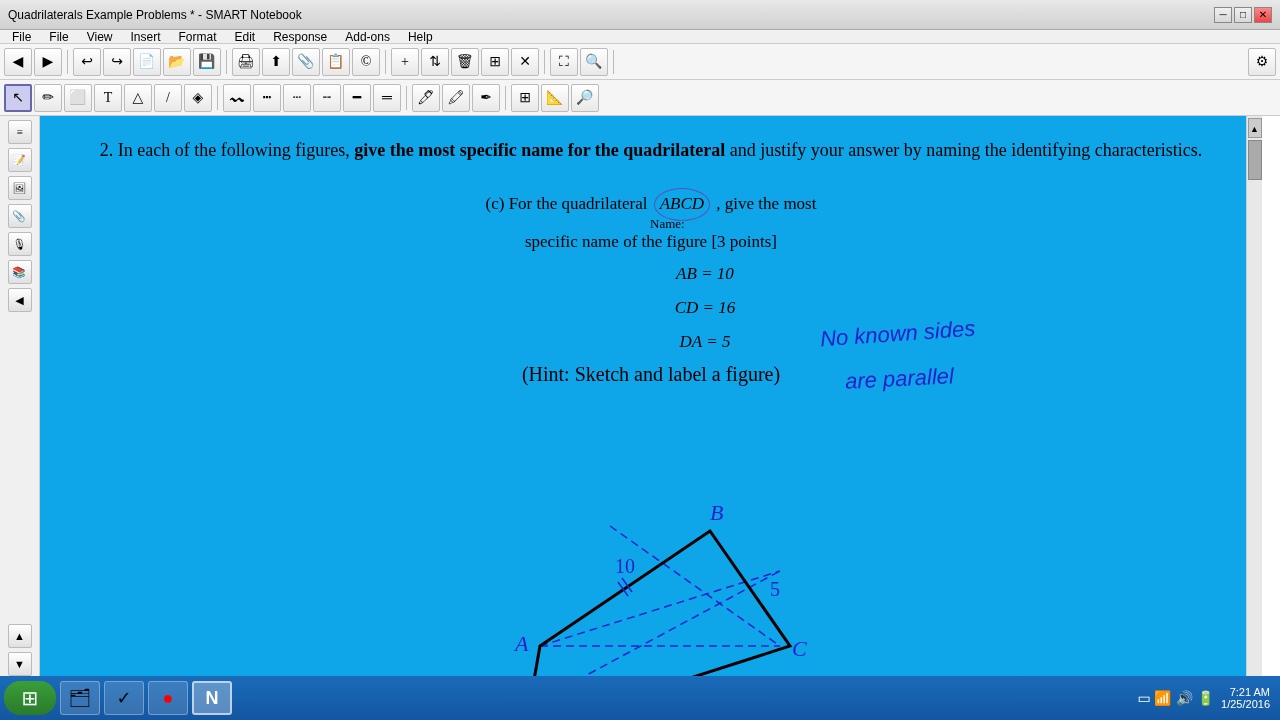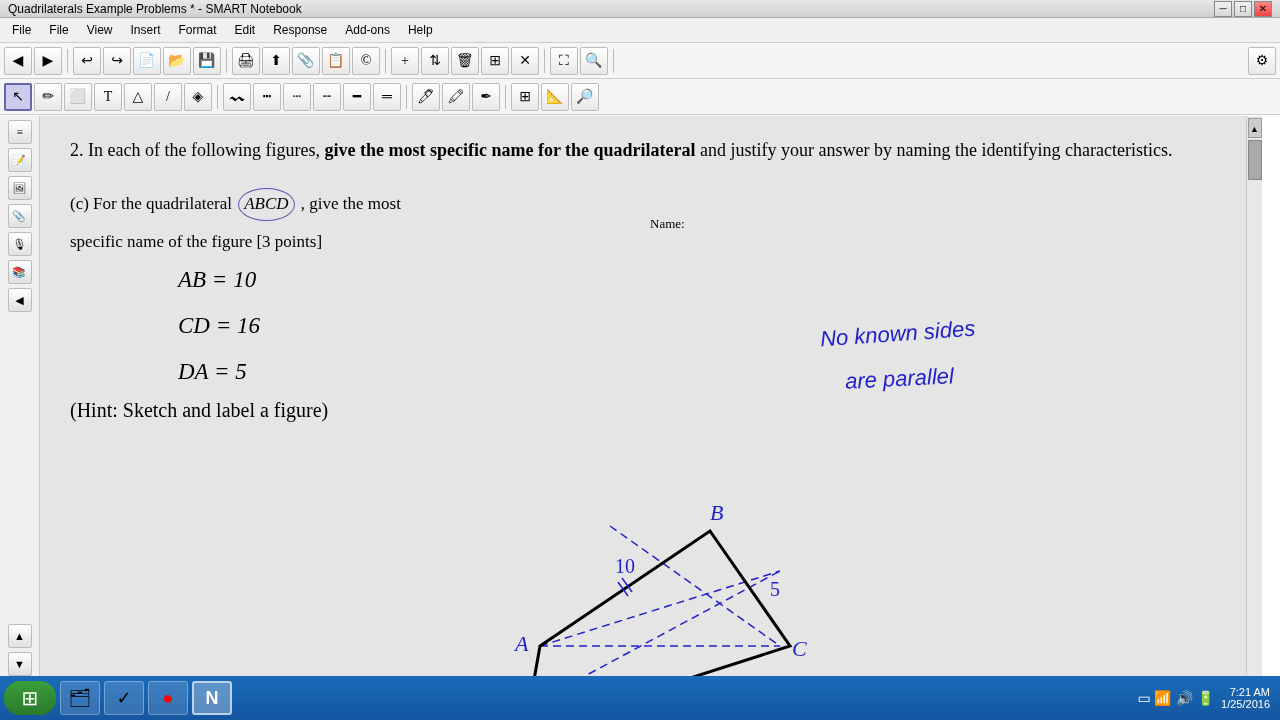--- a/index.html
+++ b/index.html
@@ -8,21 +8,21 @@
       height: 720px;
       overflow: hidden;
       font-family: 'Times New Roman', Times, serif;
       background: #fff;
       position: relative;
     }
 
     
     #titlebar {
       background: linear-gradient(to bottom, #e8e8e8, #d0d0d0);
-      height: 18px;
+      height: 30px;
       display: flex;
       align-items: center;
       padding: 0 8px;
       border-bottom: 1px solid #aaa;
       justify-content: space-between;
     }
     #titlebar .title {
       font-family: Arial, sans-serif;
       font-size: 12px;
       color: #000;
@@ -41,21 +41,21 @@
       align-items: center;
       justify-content: center;
       cursor: pointer;
       font-family: Arial, sans-serif;
     }
     .win-btn.close { background: linear-gradient(to bottom, #f88, #e44); }
 
     
     #menubar {
       background: #f0f0f0;
-      height: 25px;
+      height: 14px;
       display: flex;
       align-items: center;
       padding: 0 4px;
       gap: 2px;
       border-bottom: 1px solid #ccc;
       font-family: Arial, sans-serif;
       font-size: 12px;
     }
     .menu-item {
       padding: 2px 8px;
@@ -130,23 +130,24 @@
       font-size: 11px;
     }
 
     
     #main-content {
       position: absolute;
       left: 40px;
       right: 18px;
       top: 116px;
       bottom: 44px;
-      background: #e5e5e5;
+      background: #0ea5e9;
       overflow: hidden;
       padding: 20px 30px 20px 30px;
+      text-align: center;
     }
 
     
     #scrollbar-v {
       position: absolute;
       right: 18px;
       top: 116px;
       width: 16px;
       bottom: 44px;
       background: #e8e8e8;
@@ -174,21 +175,21 @@
       border: 1.5px solid #5555bb;
       border-radius: 50%;
       padding: 1px 5px;
       font-style: italic;
       color: #000;
       margin: 7px 2px;
     }
 
     .measurements {
       margin-left: 108px;
-      font-size: 23px;
+      font-size: 17px;
       line-height: 2;
       color: #000;
     }
     .measure-row {
       font-style: italic;
     }
 
     .hint {
       font-size: 20px;
       color: #000;

